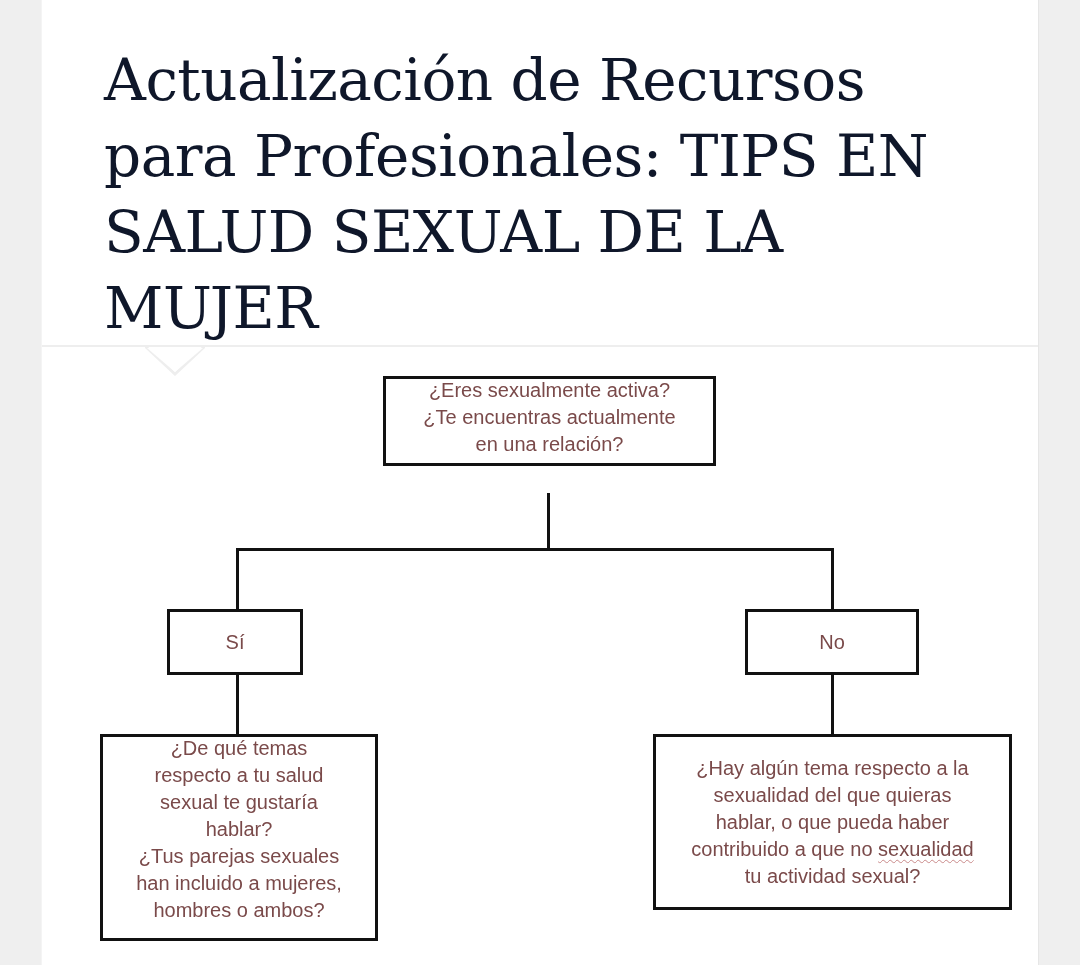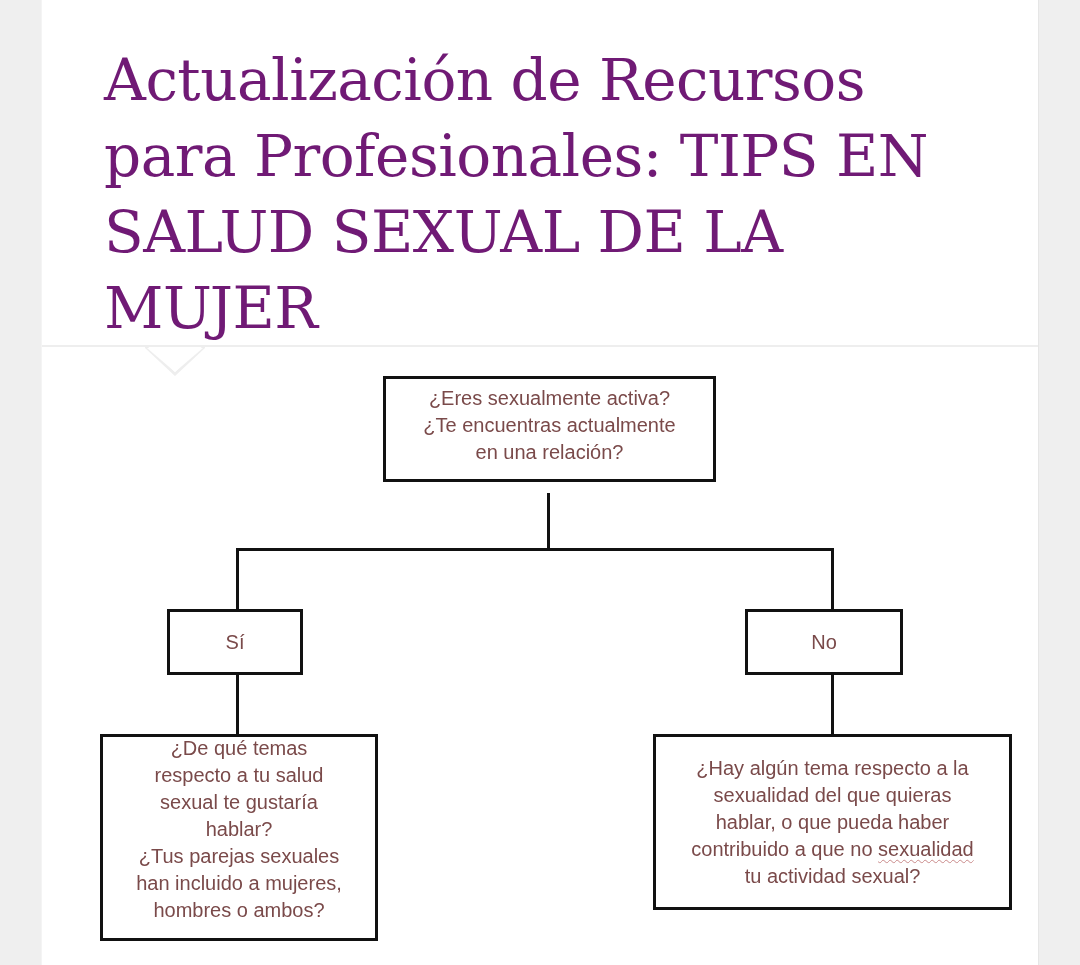--- a/index.html
+++ b/index.html
@@ -12,21 +12,21 @@
     position:absolute; left:42px; top:0; width:996px; height:965px;
     background:#ffffff;
     box-shadow: 1px 0 0 #e6e6e6, -1px 0 0 #f4f4f4;
   }
   .title {
     position:absolute; left:62px; top:42px; width:900px;
     margin:0;
     font-family:"DejaVu Serif", "Liberation Serif", serif;
     font-weight:normal;
     font-size:58px; line-height:76px;
-    color:#701a75; letter-spacing:-0.5px;
+    color:#0f172a; letter-spacing:-0.5px;
   }
   .separator {
     position:absolute; left:0; top:345px; width:996px; height:2px;
     background:#eeeeee;
   }
   .notch {
     position:absolute; left:103px; top:328px; width:60px; height:48px;
   }
   .fc-line { position:absolute; background:#111; }
   .fc-box {
@@ -49,36 +49,36 @@
 
   <div class="separator"></div>
   <svg class="notch" viewBox="0 0 60 48">
     <polyline points="0,18 30,46 60,18" fill="none" stroke="#eeeeee" stroke-width="3"></polyline>
     <polygon points="2,20 30,44 58,20" fill="#ffffff"></polygon>
   </svg>
 </div>
 
 <div>
 
-  <div class="fc-box" style="left:383px; top:376px; width:333px; height:106px; padding-bottom:8px;">
+  <div class="fc-box" style="left:383px; top:376px; width:333px; height:90px; padding-bottom:8px;">
     <span>¿Eres sexualmente activa?
 ¿Te encuentras actualmente
 en una relación?</span>
   </div>
 
   <div class="fc-line" style="left:547px; top:493px; width:3px; height:58px;"></div>
   <div class="fc-line" style="left:236px; top:548px; width:598px; height:3px;"></div>
   <div class="fc-line" style="left:236px; top:548px; width:3px; height:62px;"></div>
   <div class="fc-line" style="left:831px; top:548px; width:3px; height:62px;"></div>
 
   <div class="fc-box" style="left:167px; top:609px; width:136px; height:66px;">
     <span>Sí</span>
   </div>
 
-  <div class="fc-box" style="left:745px; top:609px; width:158px; height:66px;">
+  <div class="fc-box" style="left:745px; top:609px; width:174px; height:66px;">
     <span>No</span>
   </div>
 
   <div class="fc-line" style="left:236px; top:674px; width:3px; height:61px;"></div>
   <div class="fc-line" style="left:831px; top:674px; width:3px; height:61px;"></div>
 
   <div class="fc-box" style="left:100px; top:734px; width:278px; height:207px; padding-bottom:16px;">
     <span>¿De qué temas
 respecto a tu salud
 sexual te gustaría

